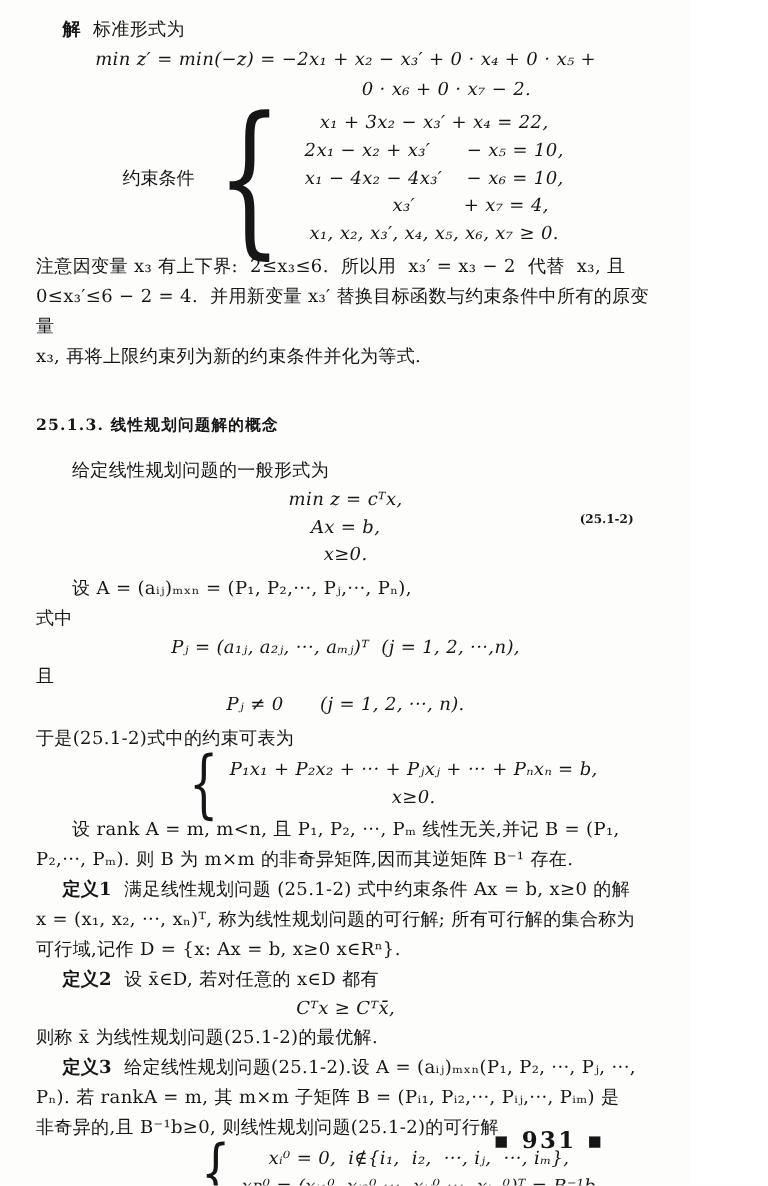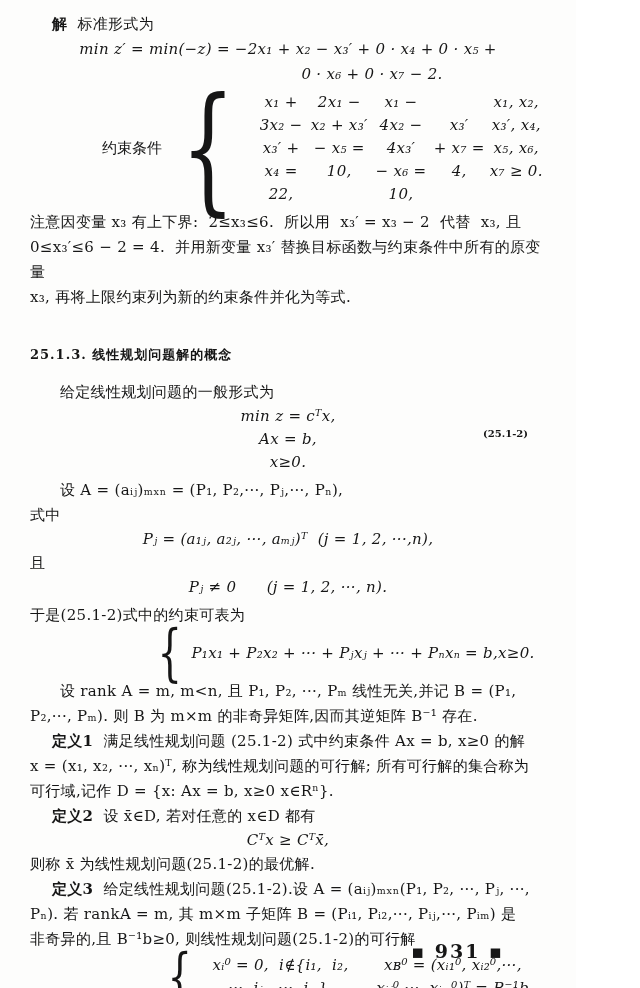--- a/index.html
+++ b/index.html
@@ -26,21 +26,21 @@
   .bold{font-weight:normal;font-style:normal;}
   .boldlabel{font-weight:bold;}
   .heading{
     font-size:13px;
     font-weight:bold;
     line-height:30px;
     margin:30px 0 10px 0;
     letter-spacing:1px;
   }
   .sys{display:flex;align-items:center;}
-  .sys .rows{display:flex;flex-direction:row;}
+  .sys .rows{display:flex;flex-direction:column;}
   .sys .rows .ln{line-height:23px;}
   .brace{
     display:inline-block;
     font-family:"DejaVu Serif", serif;
     font-weight:300;
     transform:scaleX(0.62);
     transform-origin:center;
     line-height:0.82;
     margin-right:2px;
   }

